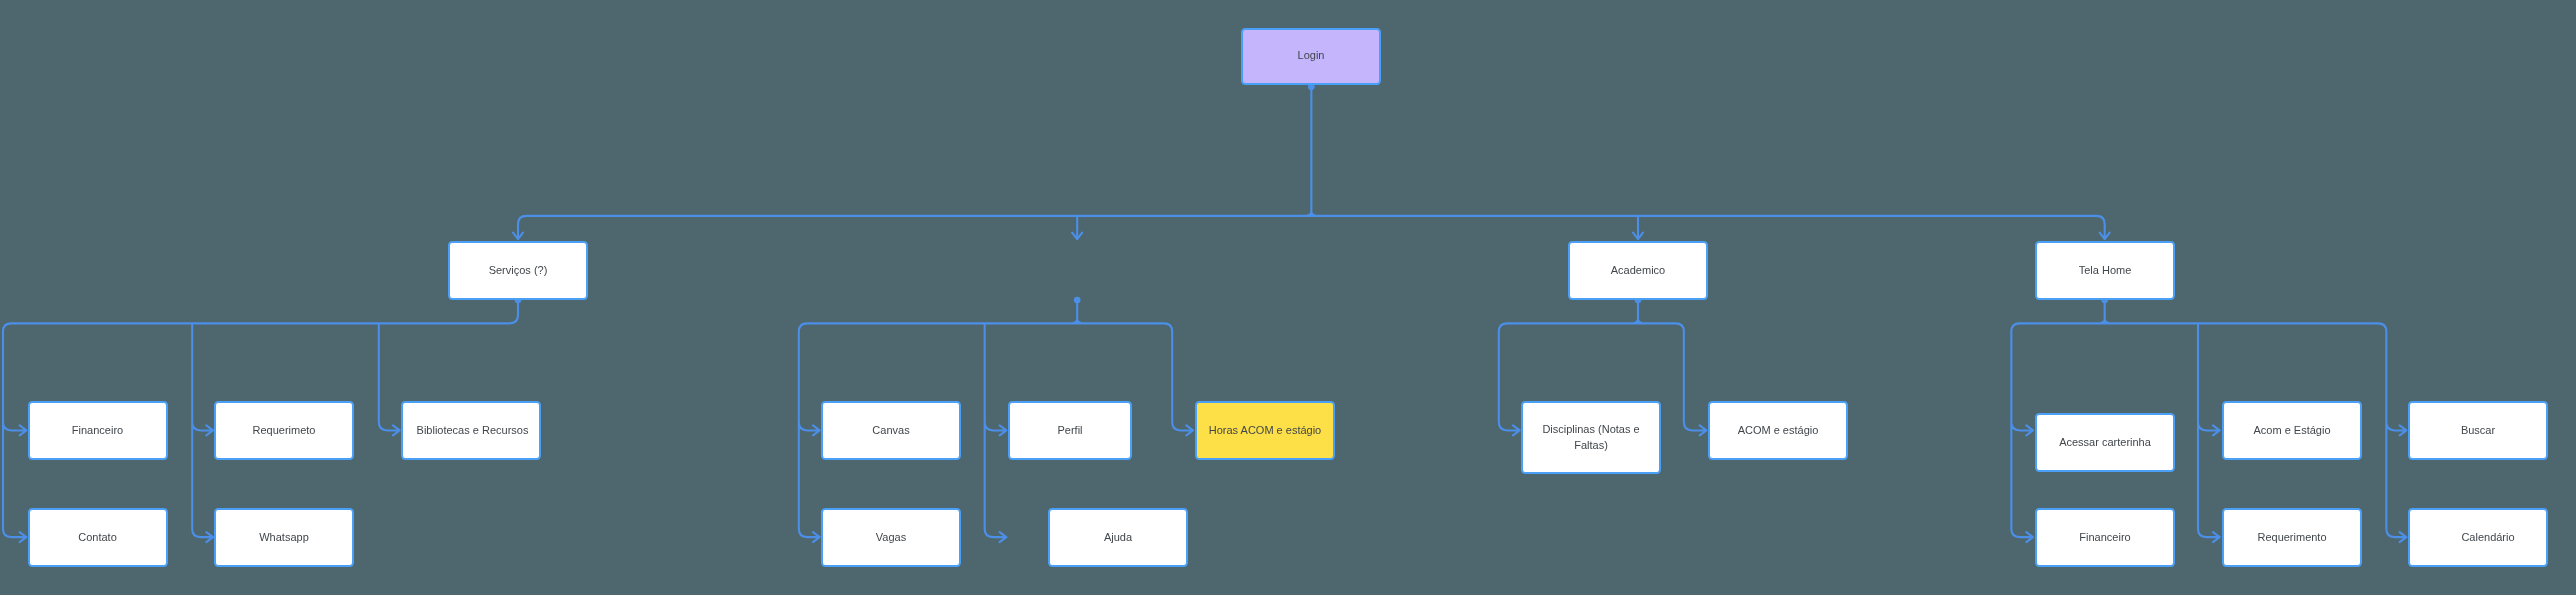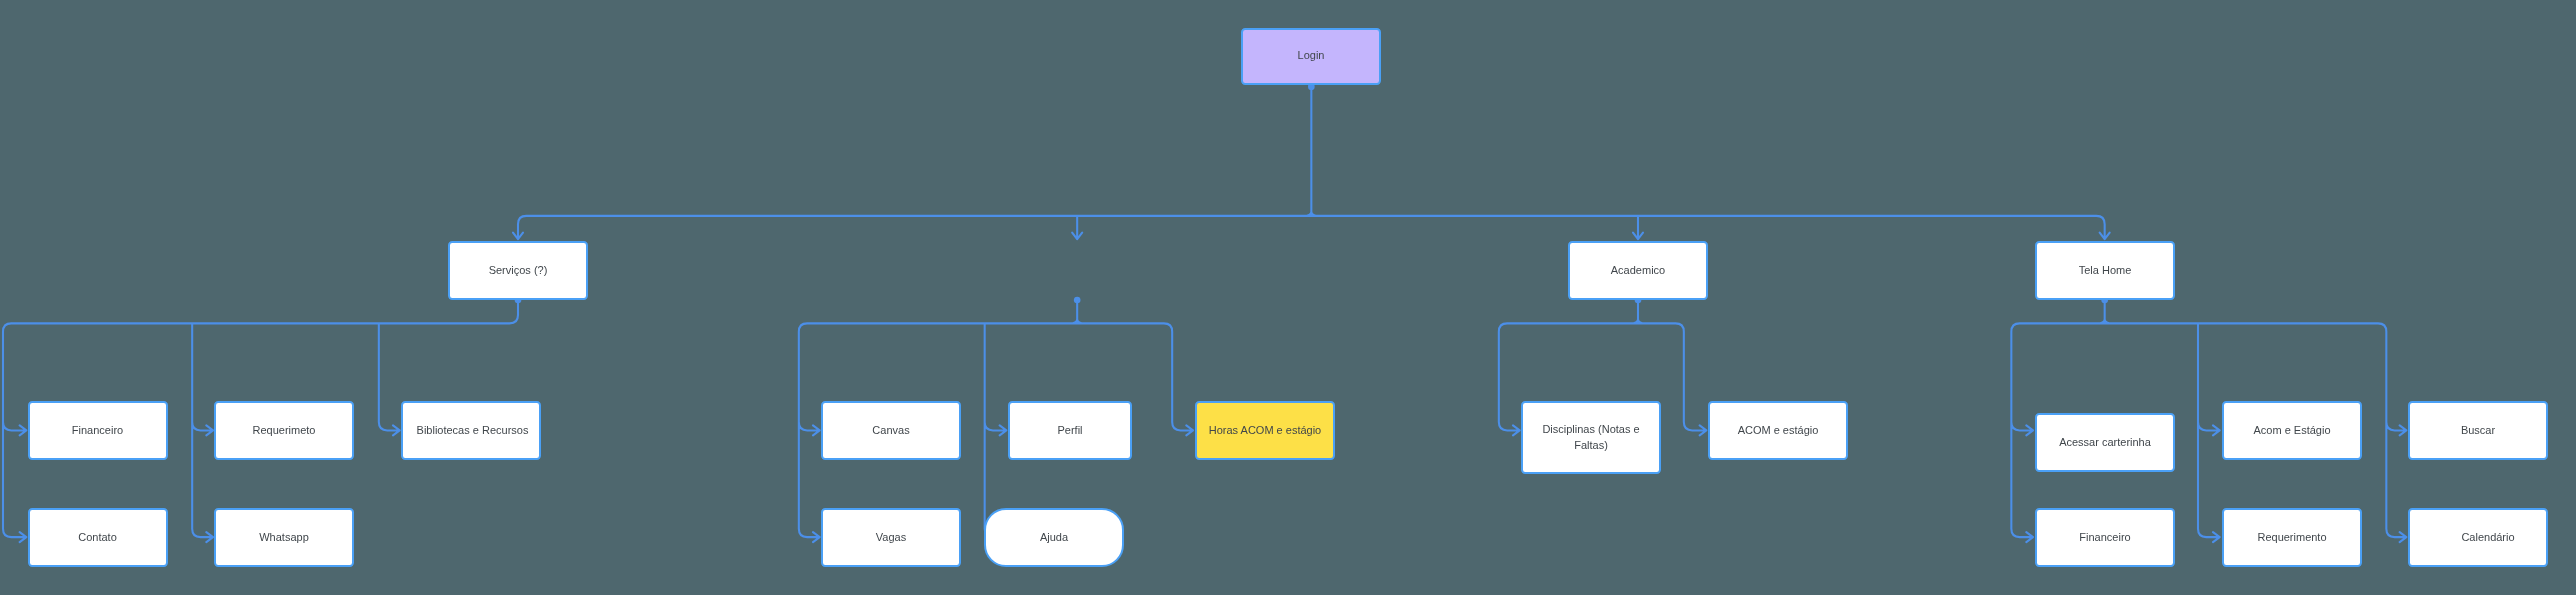--- a/index.html
+++ b/index.html
@@ -72,21 +72,21 @@
     </div>
   <div class="node" style="left: 1008px; top: 401px; width: 124px; height: 59px; border-color: rgb(74, 160, 246); background: rgb(255, 255, 255); color: rgb(64, 70, 75);">
       <span class="lbl">Perfil</span>
     </div>
   <div class="node" style="left: 1195px; top: 401px; width: 140px; height: 59px; border-color: rgb(74, 160, 246); background: #fde047; color: rgb(64, 70, 75);">
       <span class="lbl">Horas ACOM e estágio</span>
     </div>
   <div class="node" style="left: 821px; top: 508px; width: 140px; height: 59px; border-color: rgb(74, 160, 246); background: rgb(255, 255, 255); color: rgb(64, 70, 75);">
       <span class="lbl">Vagas</span>
     </div>
-  <div class="node" style="left: 984px; top: 508px; width: 140px; height: 59px; border-color: rgb(74, 160, 246); background: rgb(255, 255, 255); color: rgb(64, 70, 75); border-radius: 22px;">
+  <div class="node" style="left: 1048px; top: 508px; width: 140px; height: 59px; border-color: rgb(74, 160, 246); background: rgb(255, 255, 255); color: rgb(64, 70, 75);">
       <span class="lbl">Ajuda</span>
     </div>
   <div class="node" style="left: 1521px; top: 401px; width: 140px; height: 73px; border-color: rgb(74, 160, 246); background: rgb(255, 255, 255); color: rgb(64, 70, 75);">
       <span class="lbl">Disciplinas (Notas e Faltas)</span>
     </div>
   <div class="node" style="left: 1708px; top: 401px; width: 140px; height: 59px; border-color: rgb(74, 160, 246); background: rgb(255, 255, 255); color: rgb(64, 70, 75);">
       <span class="lbl">ACOM e estágio</span>
     </div>
   <div class="node" style="left: 2035px; top: 401px; width: 140px; height: 59px; border-color: rgb(74, 160, 246); background: rgb(255, 255, 255); color: rgb(64, 70, 75); margin-top: 12px;">
       <span class="lbl">Acessar carterinha</span>

